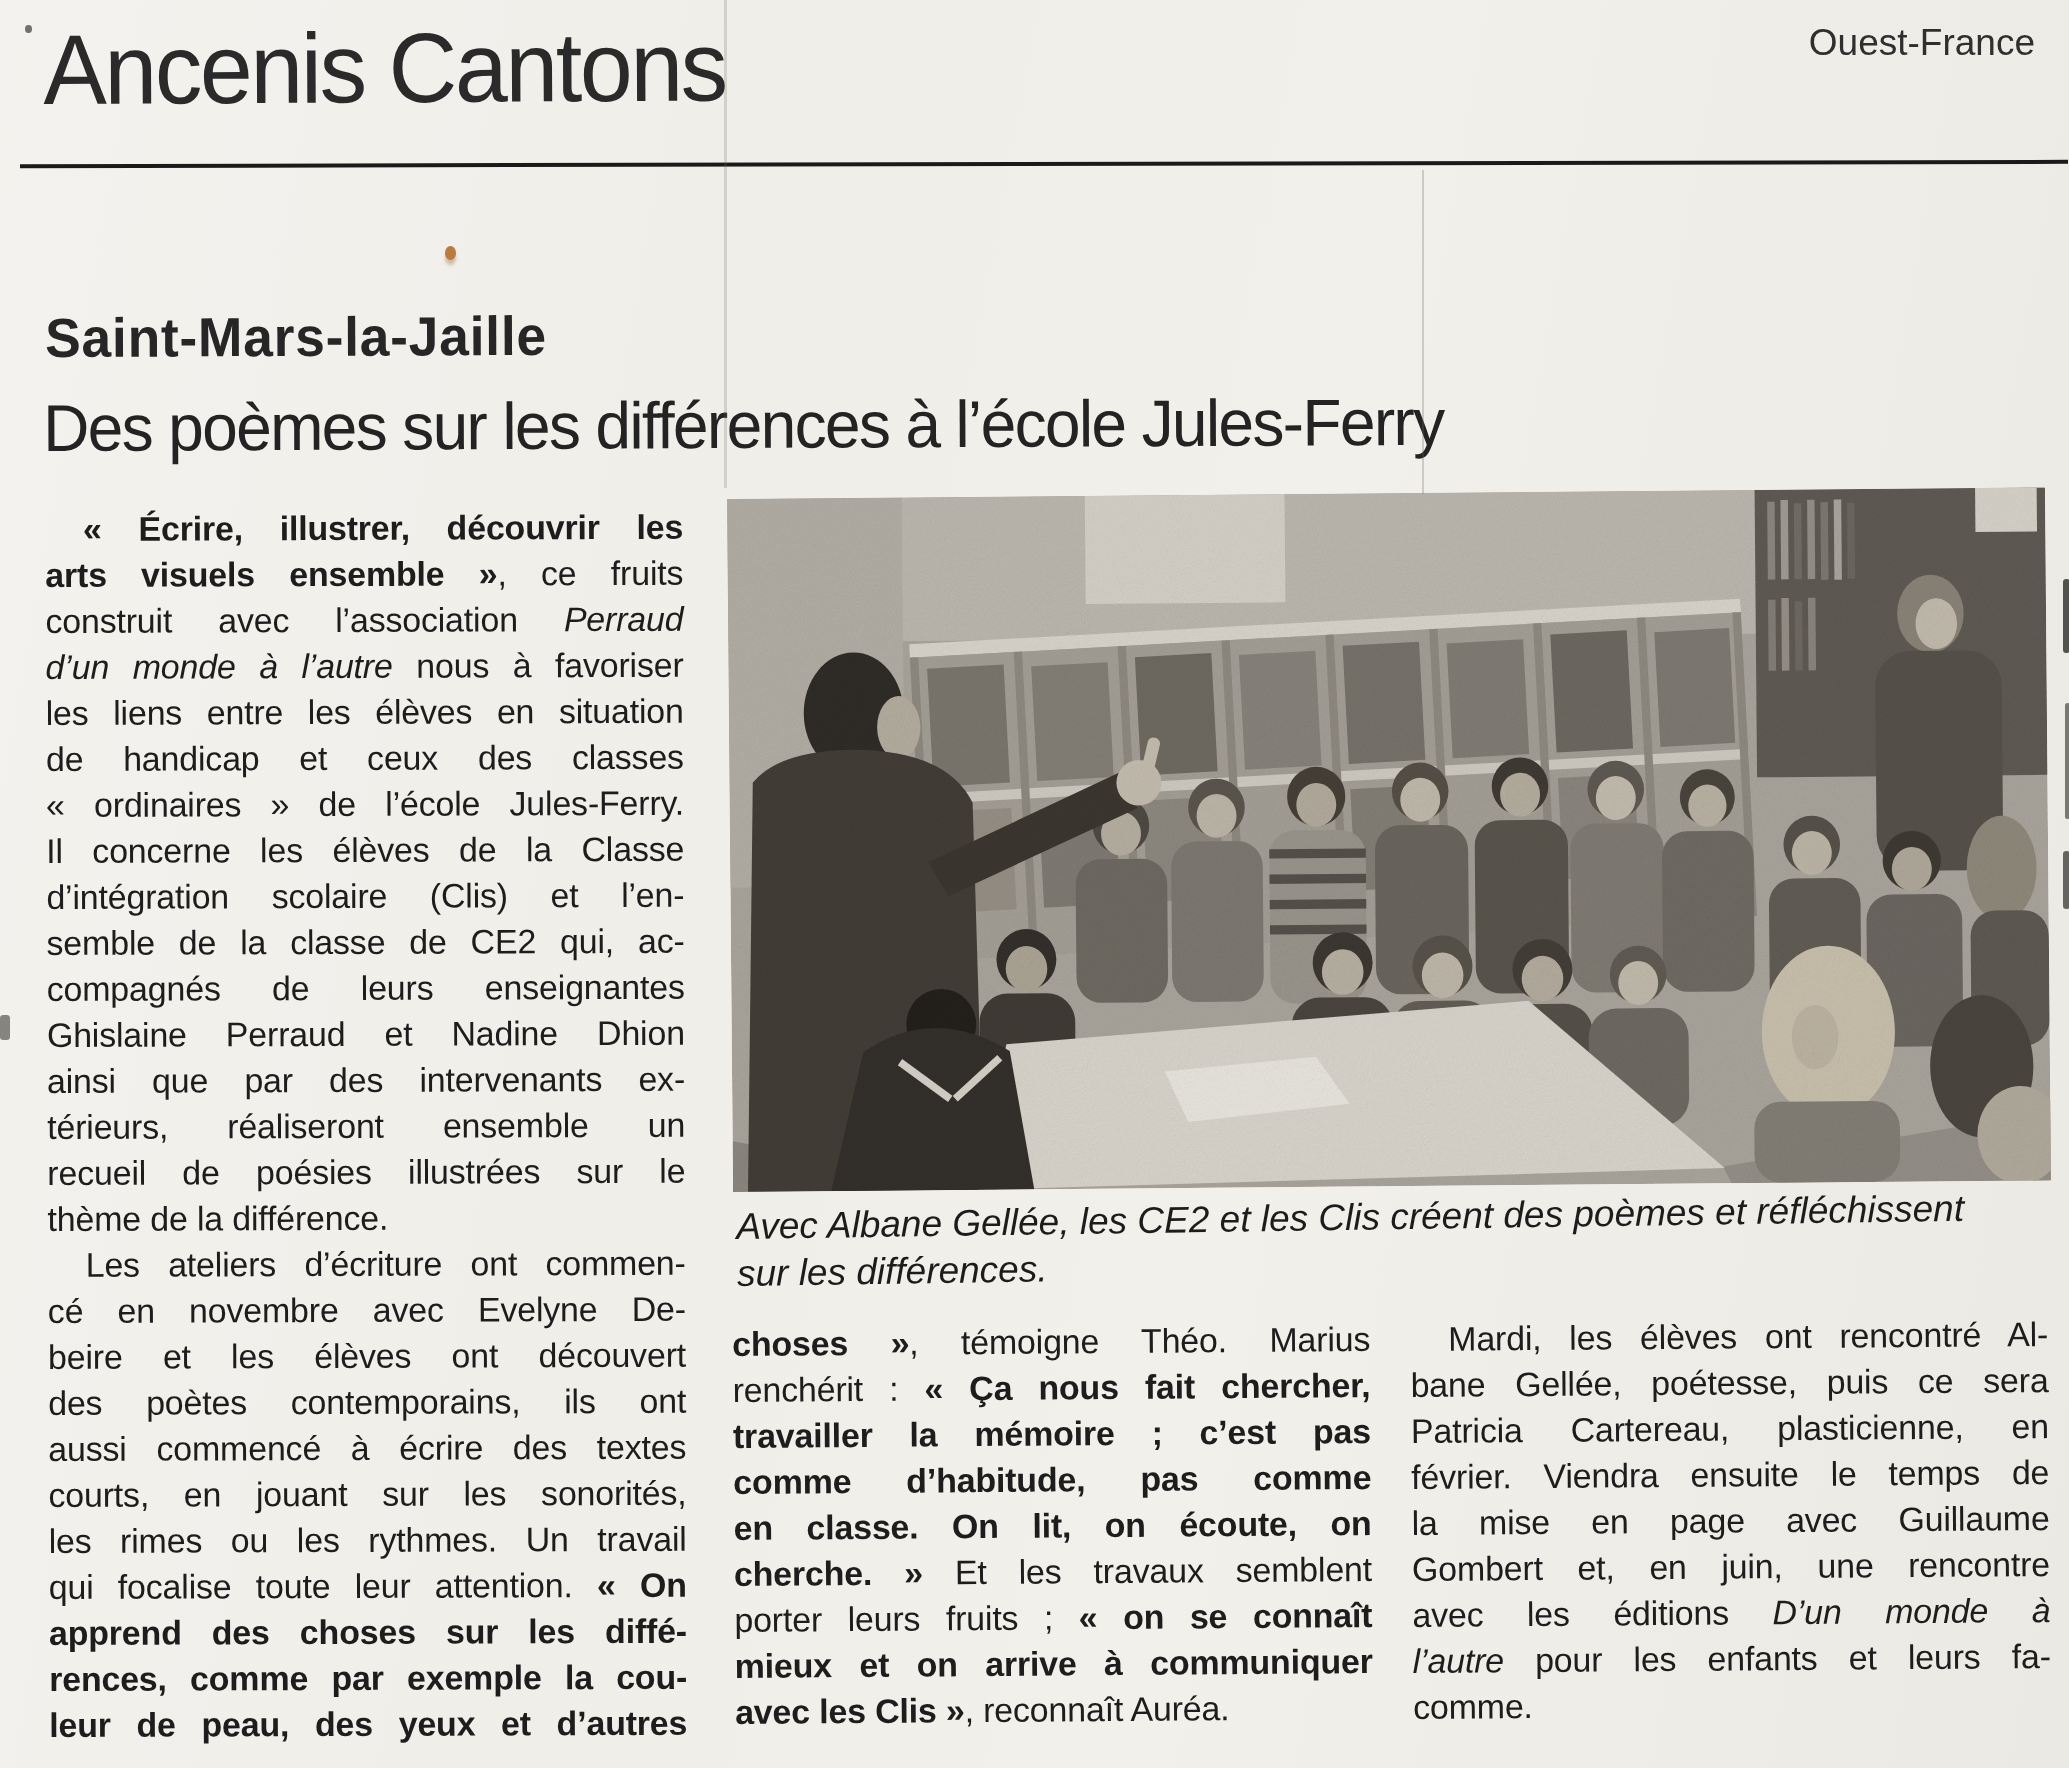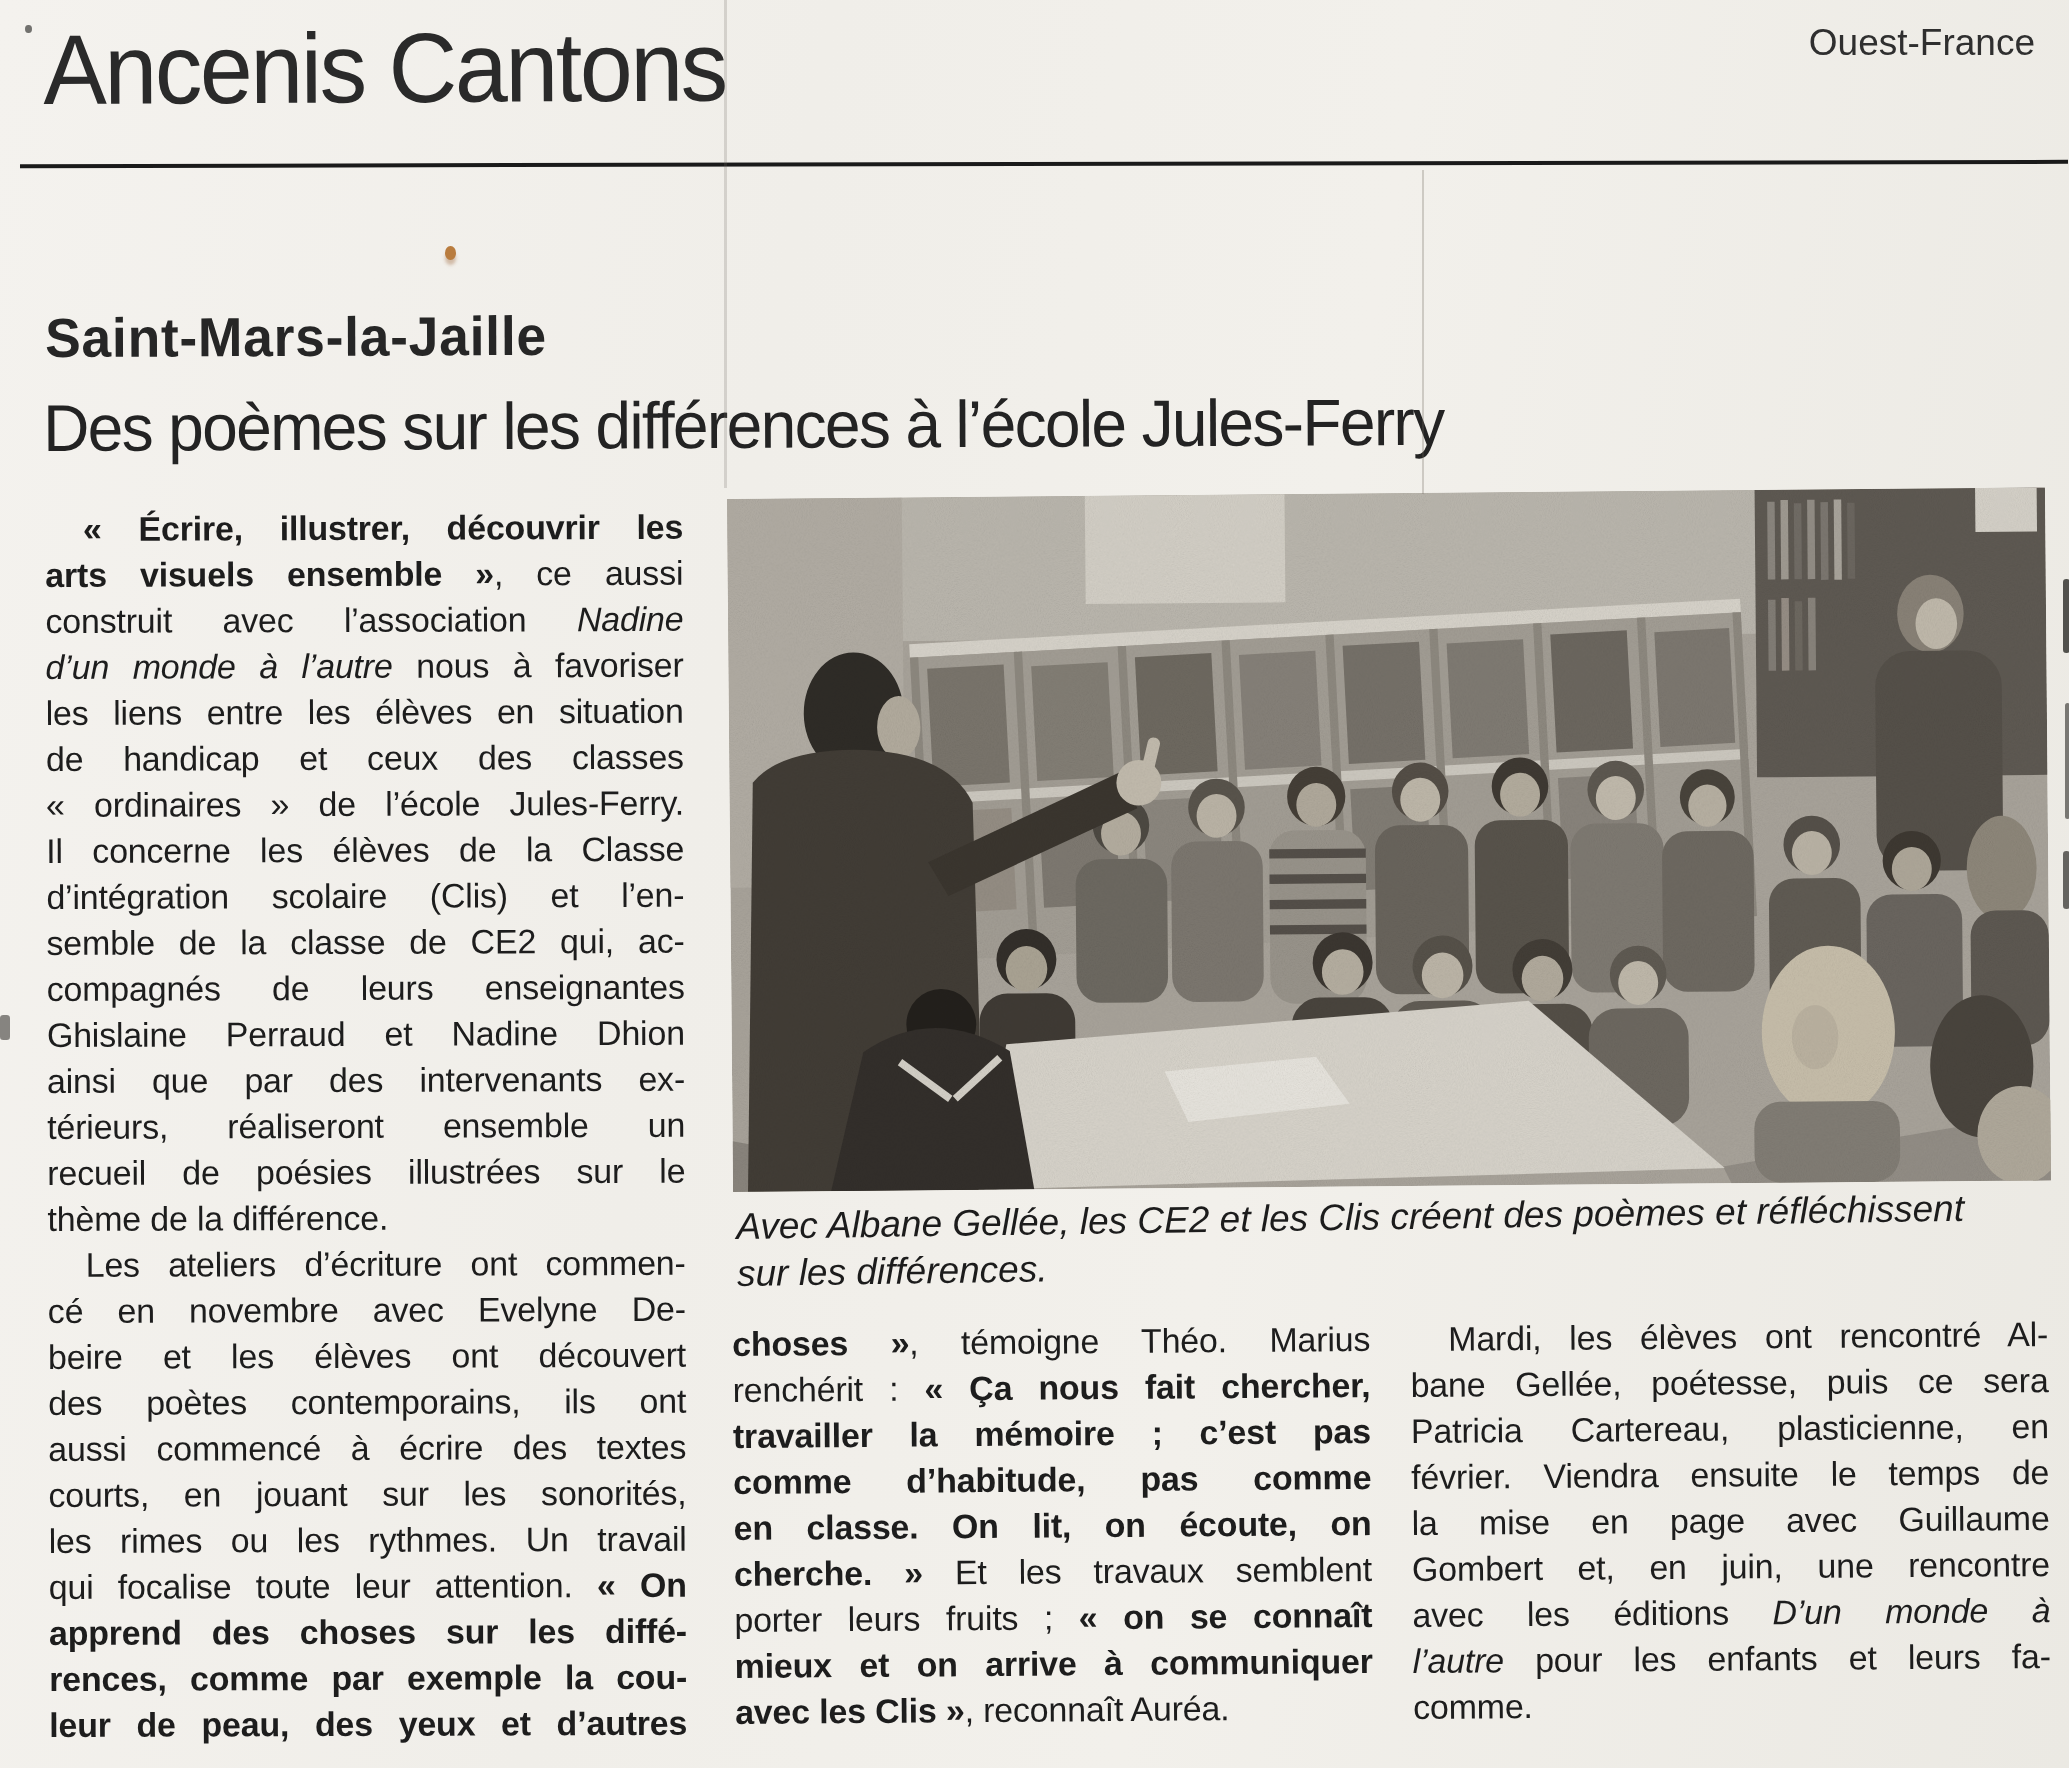--- a/index.html
+++ b/index.html
@@ -93,22 +93,22 @@
   </div>
 
   <div class="rule"></div>
 
   <div class="section">Saint-Mars-la-Jaille</div>
 
   <div class="headline">Des poèmes sur les différences à l’école Jules-Ferry</div>
 
   <div class="col col1">
       <div class="tline ind"><span class="b">« Écrire, illustrer, découvrir les</span></div>
-      <div class="tline"><span class="b">arts visuels ensemble »</span><span>, ce aussi</span></div>
-      <div class="tline"><span>construit avec l’association </span><span class="i">Nadine</span></div>
+      <div class="tline"><span class="b">arts visuels ensemble »</span><span>, ce fruits</span></div>
+      <div class="tline"><span>construit avec l’association </span><span class="i">Perraud</span></div>
       <div class="tline"><span class="i">d’un monde à l’autre</span><span> nous à favoriser</span></div>
       <div class="tline"><span>les liens entre les élèves en situation</span></div>
       <div class="tline"><span>de handicap et ceux des classes</span></div>
       <div class="tline"><span>« ordinaires » de l’école Jules-Ferry.</span></div>
       <div class="tline"><span>Il concerne les élèves de la Classe</span></div>
       <div class="tline"><span>d’intégration scolaire (Clis) et l’en-</span></div>
       <div class="tline"><span>semble de la classe de CE2 qui, ac-</span></div>
       <div class="tline"><span>compagnés de leurs enseignantes</span></div>
       <div class="tline"><span>Ghislaine Perraud et Nadine Dhion</span></div>
       <div class="tline"><span>ainsi que par des intervenants ex-</span></div>

